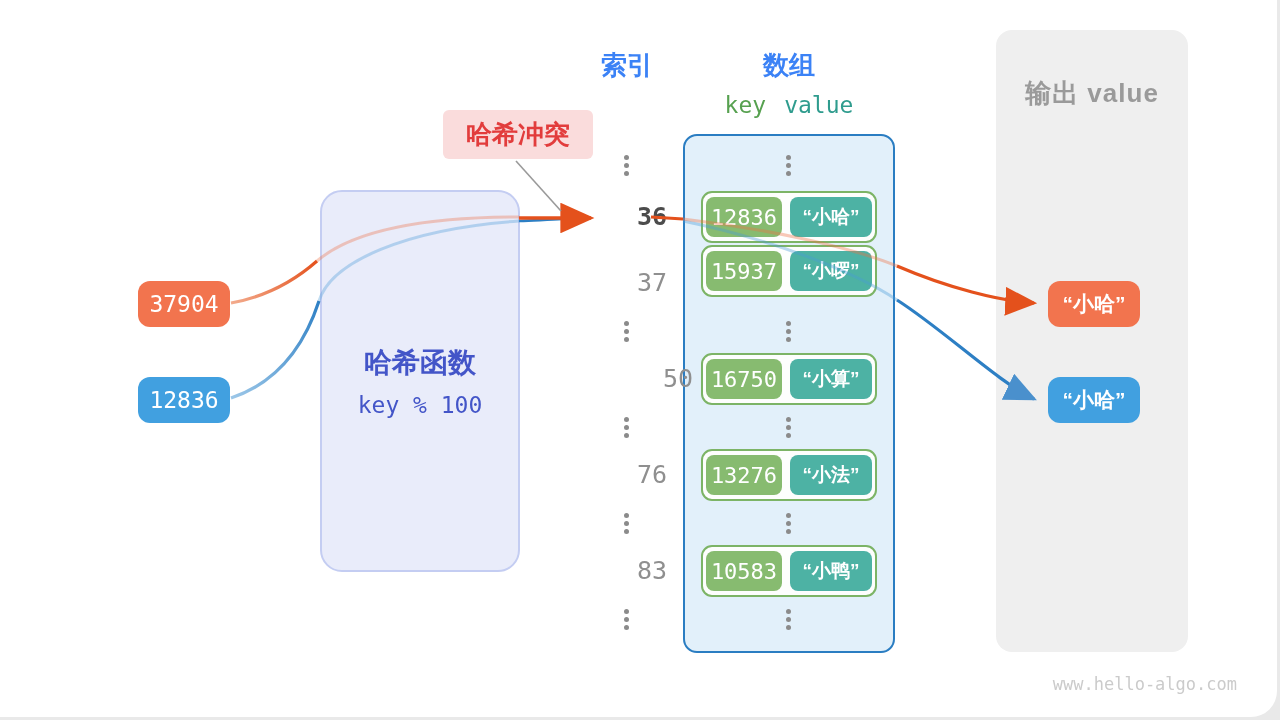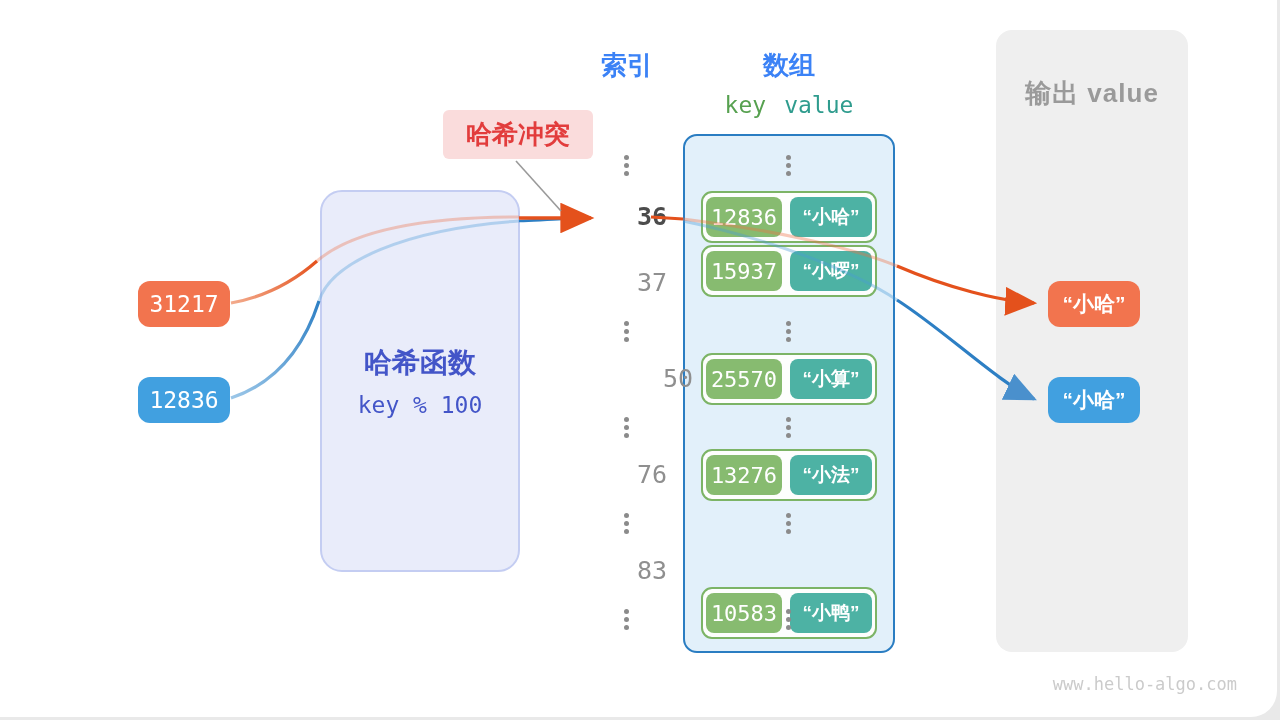--- a/index.html
+++ b/index.html
@@ -46,21 +46,21 @@
     font-size:19px;font-weight:bold;display:flex;align-items:center;justify-content:center;}
   .watermark{position:absolute;right:40px;top:674px;
     font-family:"DejaVu Sans Mono","Liberation Mono",monospace;font-size:17px;color:#cbcbcb;}
   svg.links{position:absolute;left:0;top:0;width:1280px;height:720px;pointer-events:none;}
 </style>
 </head>
 <body>
 
 <div class="card">
 
-  <div class="chip num chip-orange" style="left:138px;top:281px;">31217</div>
+  <div class="chip num chip-orange" style="left:138px;top:281px;">37904</div>
   <div class="chip num chip-blue" style="left:138px;top:377px;">12836</div>
 
   <div class="hash-box">
     <div class="hash-title">哈希函数</div>
     <div class="hash-formula">key % 100</div>
   </div>
 
   <div class="badge">哈希冲突</div>
 
   <div class="col-title" style="left:587px;top:48px;width:80px;text-align:center;">索引</div>
@@ -116,38 +116,38 @@
       <div class="pair" style="top: 245px;">
         <div class="pkey">15937</div>
         <div class="pval">“小啰”</div>
       </div>
       <div class="vdots" style="left: 786px; top: 321px;">
         <span class="dot"></span>
         <span class="dot"></span>
         <span class="dot"></span>
       </div>
       <div class="pair" style="top: 353px;">
-        <div class="pkey">25570</div>
+        <div class="pkey">16750</div>
         <div class="pval">“小算”</div>
       </div>
       <div class="vdots" style="left: 786px; top: 417px;">
         <span class="dot"></span>
         <span class="dot"></span>
         <span class="dot"></span>
       </div>
       <div class="pair" style="top: 449px;">
         <div class="pkey">13276</div>
         <div class="pval">“小法”</div>
       </div>
       <div class="vdots" style="left: 786px; top: 513px;">
         <span class="dot"></span>
         <span class="dot"></span>
         <span class="dot"></span>
       </div>
-      <div class="pair" style="top: 545px; margin-top: 42px;">
+      <div class="pair" style="top: 545px;">
         <div class="pkey">10583</div>
         <div class="pval">“小鸭”</div>
       </div>
       <div class="vdots" style="left: 786px; top: 609px;">
         <span class="dot"></span>
         <span class="dot"></span>
         <span class="dot"></span>
       </div>
     </div>
 

